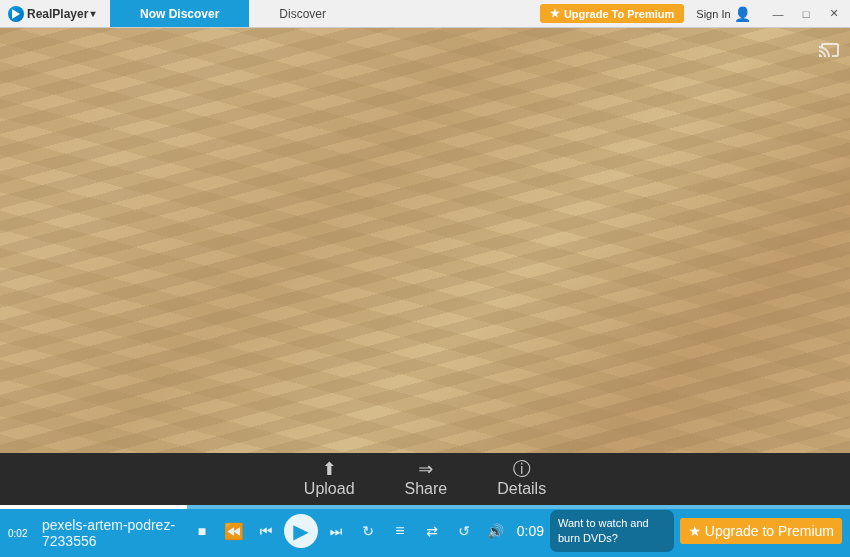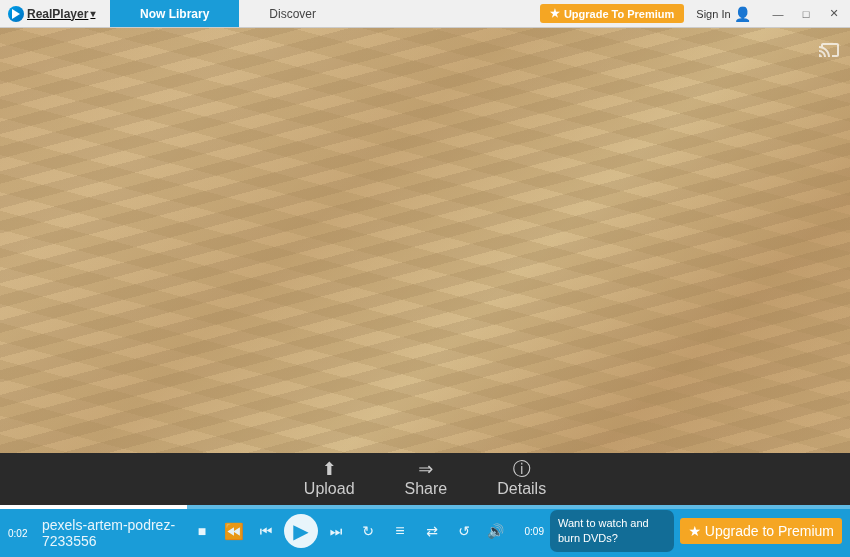--- a/index.html
+++ b/index.html
@@ -13,21 +13,20 @@
       background: #f0f0f0;
       border-bottom: 1px solid #ccc;
       position: relative;
       z-index: 10;
     }
     .logo-area {
       display: flex;
       align-items: center;
       padding: 0 8px;
       min-width: 110px;
-      text-decoration: underline;
     }
     .logo-text {
       font-size: 12px;
       font-weight: bold;
       color: #333;
       display: flex;
       align-items: center;
       gap: 2px;
     }
     .logo-icon {
@@ -251,40 +250,40 @@
       color: white;
       border: none;
       border-radius: 3px;
       padding: 5px 8px;
       font-size: 14px;
       font-weight: 400;
       cursor: pointer;
       white-space: nowrap;
     }
     .time-right {
-      font-size: 10px;
+      font-size: 14px;
       color: white;
       min-width: 28px;
       text-align: right;
     }
   </style>
 </head>
 <body>
 
 <div class="titlebar">
   <div class="logo-area">
     <span class="logo-icon"></span>
     <span class="logo-text">
       <span>RealPlayer</span>
       <span style="font-size:10px;">▾</span>
     </span>
   </div>
   <div class="nav-tabs">
     <div class="nav-tab active">
-      <span>Now Library</span>
+      <span>Now Discover</span>
     </div>
     <div class="nav-tab">
       <span>Discover</span>
     </div>
   </div>
   <div class="titlebar-right">
     <button class="upgrade-btn">
       <span class="star">★</span>
       <span>Upgrade To Premium</span>
     </button>

